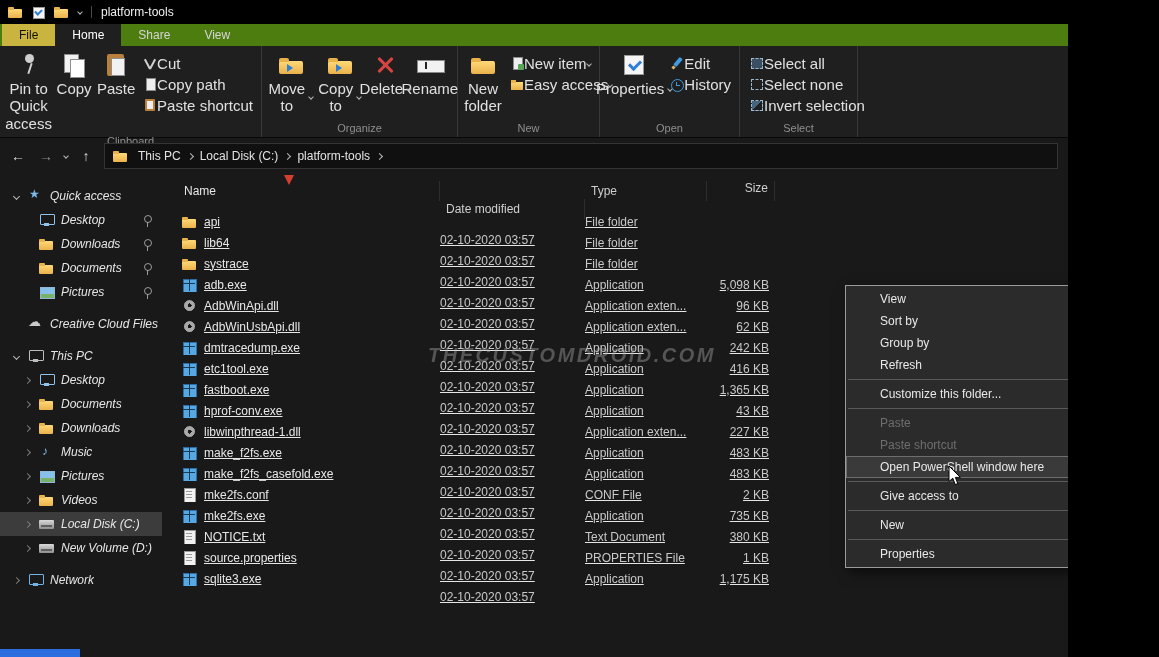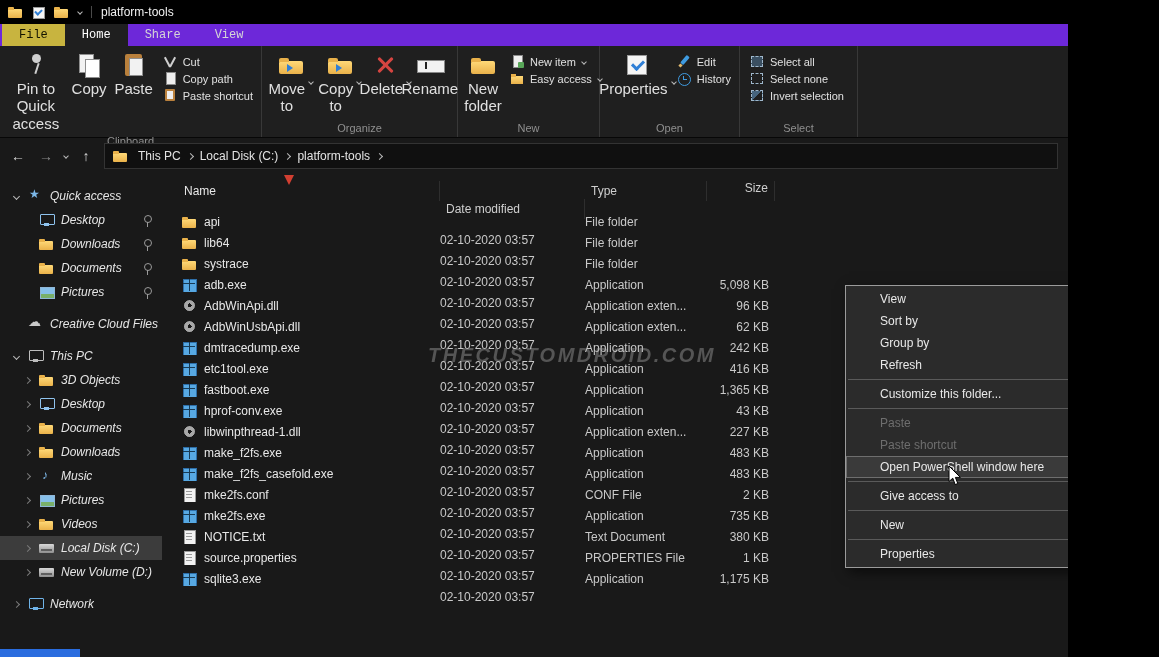--- a/index.html
+++ b/index.html
@@ -5,36 +5,36 @@
 *{box-sizing:border-box;margin:0;padding:0;}
 html,body{width:1159px;height:657px;overflow:hidden;background:#000;font-family:"Liberation Sans",sans-serif;font-size:12px;color:#e6e6e6;}
 #stage{position:relative;width:1068px;height:657px;background:#191919;overflow:hidden;}
 
 
 .titlebar{height:24px;background:#000;display:flex;align-items:center;padding-left:8px;gap:9px;}
 .tb-sep{width:1px;height:12px;background:#4a4a4a;}
 .tb-title{color:#f0f0f0;}
 
 
-.tabs{height:22px;background:#6d28d9;display:flex;align-items:stretch;padding-left:2px;font-family:Liberation Mono, monospace;}
+.tabs{height:22px;background:#4d7c0f;display:flex;align-items:stretch;padding-left:2px;}
 .tab{padding:0 17px;display:flex;align-items:center;color:#d6d6d6;cursor:default;}
 .tab.accent{background:#c8b43f;color:#141400;}
 .tab.active{background:#1f1f1f;color:#ffffff;}
 
 
 .ribbon{height:92px;background:#1f1f1f;display:flex;border-bottom:1px solid #070707;}
 .rgroup{display:flex;flex-direction:column;border-right:1px solid #383838;flex:none;}
 .rbody{flex:1;display:flex;align-items:flex-start;padding:3px 4px 0;}
 .rfoot{height:18px;display:flex;align-items:center;justify-content:center;color:#8f8f8f;font-size:11px;}
 .rbtn{display:flex;flex-direction:column;align-items:center;color:#e0e0e0;font-size:15px;padding:3px 4px;text-align:center;gap:2px;min-width:42px;}
 .rlabel{line-height:1.15;}
 .rlabel.wrap{width:56px;white-space:normal;}
 .rsmallcol{display:flex;flex-direction:column;gap:4px;padding:6px 4px 0 6px;}
-.rsmall{display:flex;align-items:center;gap:6px;color:#e0e0e0;font-size:11px;white-space:nowrap;}
-.lblrow{display:flex;align-items:flex-start;gap:4px;}
+.rsmall{display:flex;align-items:center;color:#e0e0e0;font-size:15px;white-space:nowrap;}
+.lblrow{display:flex;align-items:center;gap:4px;}
 
 
 .chev{display:inline-block;width:5px;height:5px;border-right:1.4px solid #b9b9b9;border-bottom:1.4px solid #b9b9b9;flex:none;}
 .chev.right{transform:rotate(-45deg);}
 .chev.down{transform:rotate(45deg);}
 .chev.caret{width:4px;height:4px;border-width:1.2px;}
 .dimchev{border-color:#7a7a7a;}
 
 
 .ric{display:block;position:relative;flex:none;}
@@ -113,21 +113,21 @@
 .sico-network::before{content:"";position:absolute;left:1px;top:1px;width:13px;height:9px;border:1.4px solid #6fb3e8;border-radius:1px;}
 .sico-network::after{content:"";position:absolute;left:5px;top:10px;width:5px;height:3px;background:#6fb3e8;}
 .sico-disk::before{content:"";position:absolute;left:0;top:3px;width:15px;height:9px;background:linear-gradient(#d8d8d8,#8f8f8f);border-radius:1px;}
 .sico-disk::after{content:"";position:absolute;left:2px;top:8px;width:11px;height:1.5px;background:#5f5f5f;}
 
 
 .filelist{position:absolute;left:162px;top:176px;right:0;bottom:8px;background:#191919;}
 .colheaders{display:flex;height:30px;align-items:center;color:#cfcfcf;}
 .hc{height:20px;display:flex;align-items:center;border-right:1px solid #2e2e2e;padding-left:6px;}
 .hc.c0{padding-left:22px;}
-.listbody{padding-top:5px;}
+.listbody{padding-top:5px;text-decoration:underline;}
 .frow{display:flex;height:21px;align-items:center;}
 .fc{overflow:hidden;white-space:nowrap;}
 .c0{width:278px;display:flex;align-items:center;gap:7px;padding-left:20px;color:#e8e8e8;}
 .c1{width:145px;margin-top:36px;}
 .c2{width:122px;}
 .c3{width:68px;text-align:right;padding-right:6px;display:block;}
 .dim{color:#c9c9c9;}
 
 
 .fico{width:15px;height:14px;position:relative;display:inline-block;flex:none;}
@@ -375,27 +375,20 @@
         <span class="side-arrow">
           <i class="chev down"></i>
         </span>
         <span class="sico sico-pc"></span>
         <span class="side-label">This PC</span>
       </div>
       <div class="side-item child">
         <span class="side-arrow">
           <i class="chev right dimchev"></i>
         </span>
-        <span class="sico sico-folder"></span>
-        <span class="side-label">3D Objects</span>
-      </div>
-      <div class="side-item child">
-        <span class="side-arrow">
-          <i class="chev right dimchev"></i>
-        </span>
         <span class="sico sico-monitor"></span>
         <span class="side-label">Desktop</span>
       </div>
       <div class="side-item child">
         <span class="side-arrow">
           <i class="chev right dimchev"></i>
         </span>
         <span class="sico sico-folder"></span>
         <span class="side-label">Documents</span>
       </div>

